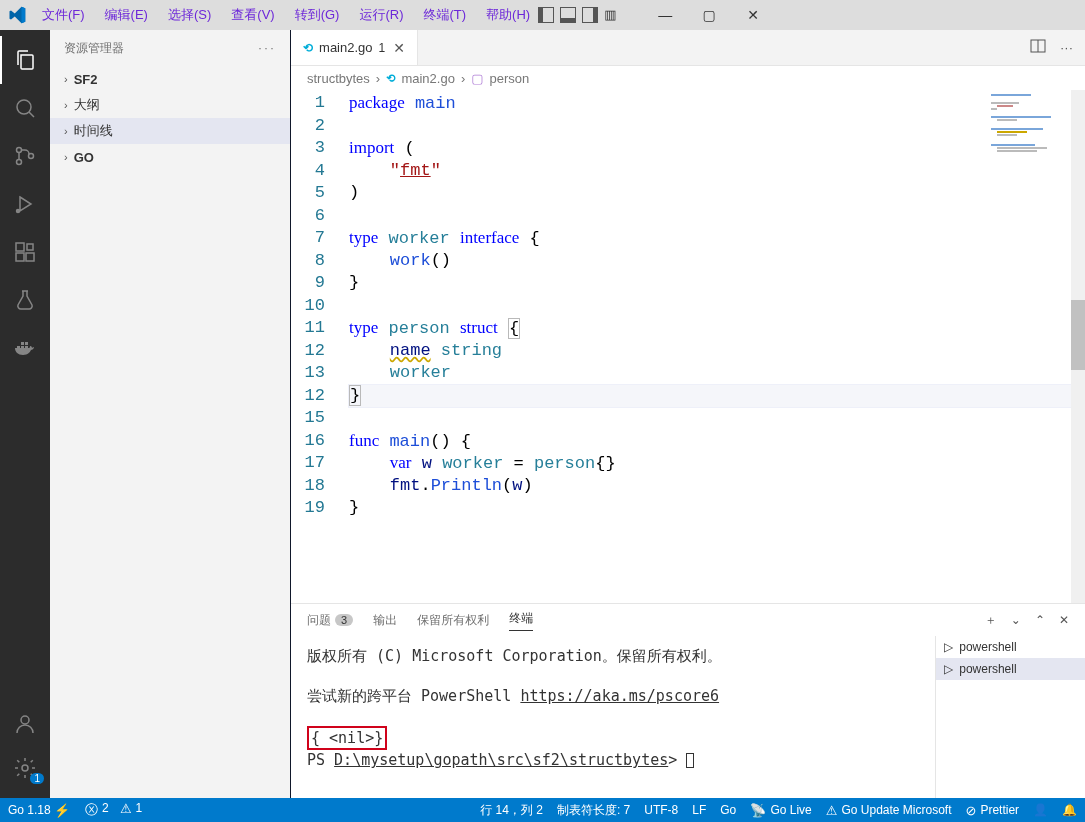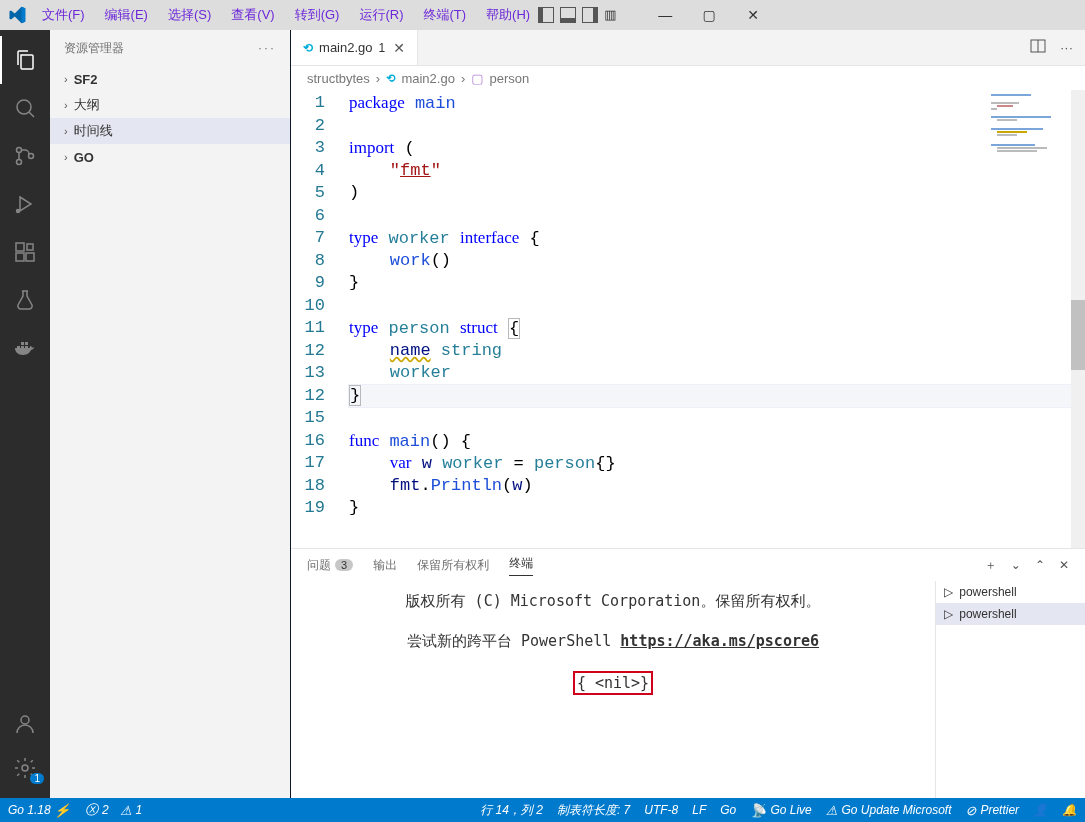--- a/index.html
+++ b/index.html
@@ -47,36 +47,36 @@
   .fn { color: #1d4ed8; }
   .ident { color: #001080; }
   .brace-match { border: 1px solid #b9b9b9; }
   .line.current { background: #f5f6fa; outline: 1px solid #eef0f9;}
   .err-underline { text-decoration: underline wavy #cca700; text-underline-offset: 2px; }
   .minimap { position: absolute; right: 18px; top: 0; width: 80px; height: 580px; pointer-events: none; }
   .minimap .mblock { position: absolute; height: 2px; background: #bbb; }
   .minimap .mblock.blue { background: #7aa6da; }
   .scrollbar-v { position: absolute; right: 0; top: 0; width: 14px; height: 100%; background: #f0f0f0; }
   .scrollbar-v .thumb { width: 100%; height: 70px; background: #c1c1c1; position: absolute; top: 210px; }
-  .panel { height: 250px; border-top: 1px solid #e5e5e5; display: flex; flex-direction: column; text-align: center; }
+  .panel { height: 195px; border-top: 1px solid #e5e5e5; display: flex; flex-direction: column; }
   .panel-tabs { height: 32px; display: flex; align-items: center; padding: 0 16px; color: #6e6e6e; gap: 20px; font-size: 12px; }
   .panel-tabs .ptab.active { color: #333; border-bottom: 1px solid #333; padding-bottom: 3px; }
   .panel-tabs .countbadge { background: #c7c7c7; color: #333; border-radius: 10px; padding: 0 6px; font-size: 11px; margin-left: 4px; }
   .panel-tabs .right { margin-left: auto; display: flex; gap: 14px; align-items: center; color: #555; }
   .panel-body { flex: 1; display: flex; }
   .terminal { flex: 1; font-family: Consolas, monospace; font-size: 15px; padding: 10px 16px; color: #333; line-height: 20px; overflow: hidden; }
   .terminal .boxed { border: 2px solid #d0021b; padding: 0 2px; display: inline-block; }
-  .terminal .url { color: #333; text-decoration: underline; font-weight: bold; }
+  .terminal .url { color: #333; text-decoration: underline; }
   .terminal .cursor { display: inline-block; width: 8px; height: 15px; border: 1px solid #333; vertical-align: middle; }
   .panel-side { width: 150px; border-left: 1px solid #e5e5e5; font-size: 12px; }
   .panel-side .psitem { display: flex; align-items: center; gap: 6px; padding: 4px 8px; }
   .panel-side .psitem.selected { background: #e4e6f1; }
   .panel-side .psicon { color: #333; font-size: 12px; }
   .statusbar { height: 24px; background: #007acc; color: #fff; display: flex; align-items: center; font-size: 12px; padding: 0 8px; gap: 14px; }
-  .statusbar .sbitem { display: flex; align-items: center; gap: 4px; font-style: italic; }
+  .statusbar .sbitem { display: flex; gap: 4px; }
   .statusbar .right { margin-left: auto; display: flex; gap: 14px; align-items: center; }
   .statusbar .sbicon { font-size: 13px; }
 </style>
 </head>
 <body>
 
 <div class="titlebar">
   <svg class="vs-logo" viewBox="0 0 24 24">
       <path fill="#0065A9" d="M23 3l-5-2-9 9-5-4-2 1v10l2 1 5-4 9 9 5-2V3z"></path>
       <path fill="#007ACC" d="M23 3l-5-2v22l5-2V3z"></path>
@@ -277,20 +277,21 @@
           <span>✕</span>
         </div>
       </div>
       <div class="panel-body">
         <div class="terminal">
           <div>版权所有 (C) Microsoft Corporation。保留所有权利。</div>
           <div style="height:20px"></div>
           <div><span>尝试新的跨平台 PowerShell </span><span class="url">https://aka.ms/pscore6</span></div>
           <div style="height:20px"></div>
           <div><span class="boxed">{ &lt;nil&gt;}</span></div>
+          <div><span>PS </span><span class="url">D:\mysetup\gopath\src\sf2\structbytes</span><span>&gt; </span><span class="cursor"></span></div>
         </div>
         <div class="panel-side">
           <div class="psitem">
               <span class="psicon">▷</span>
               <span>powershell</span>
             </div>
           <div class="psitem selected">
               <span class="psicon">▷</span>
               <span>powershell</span>
             </div>

